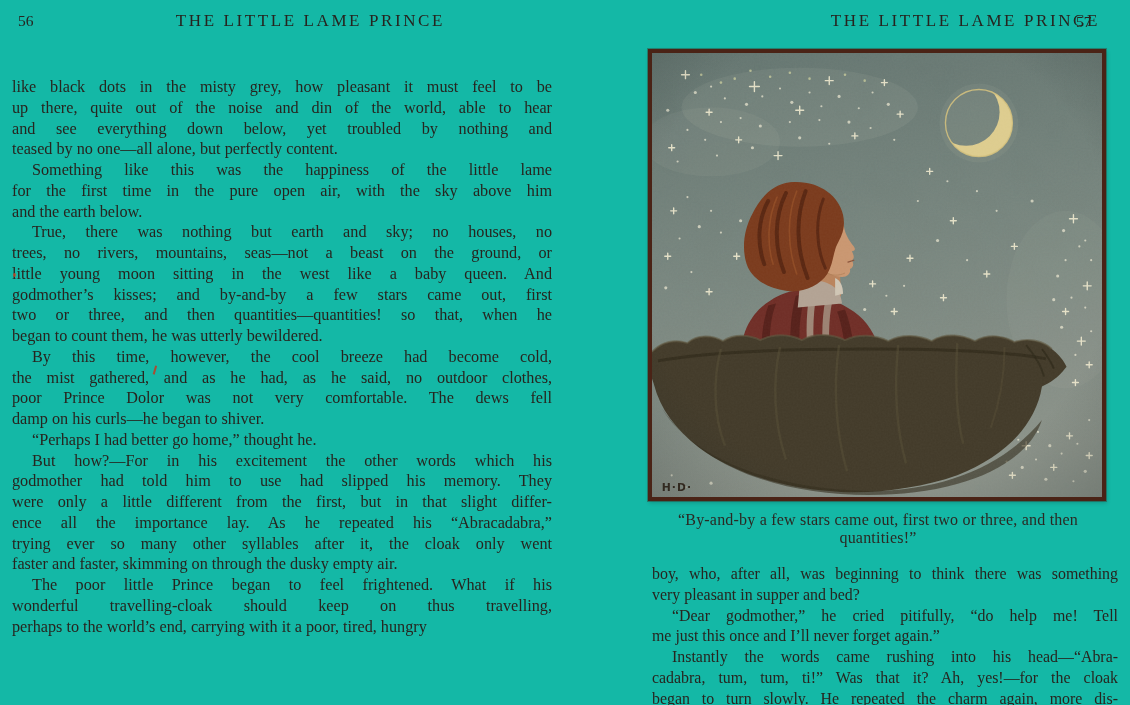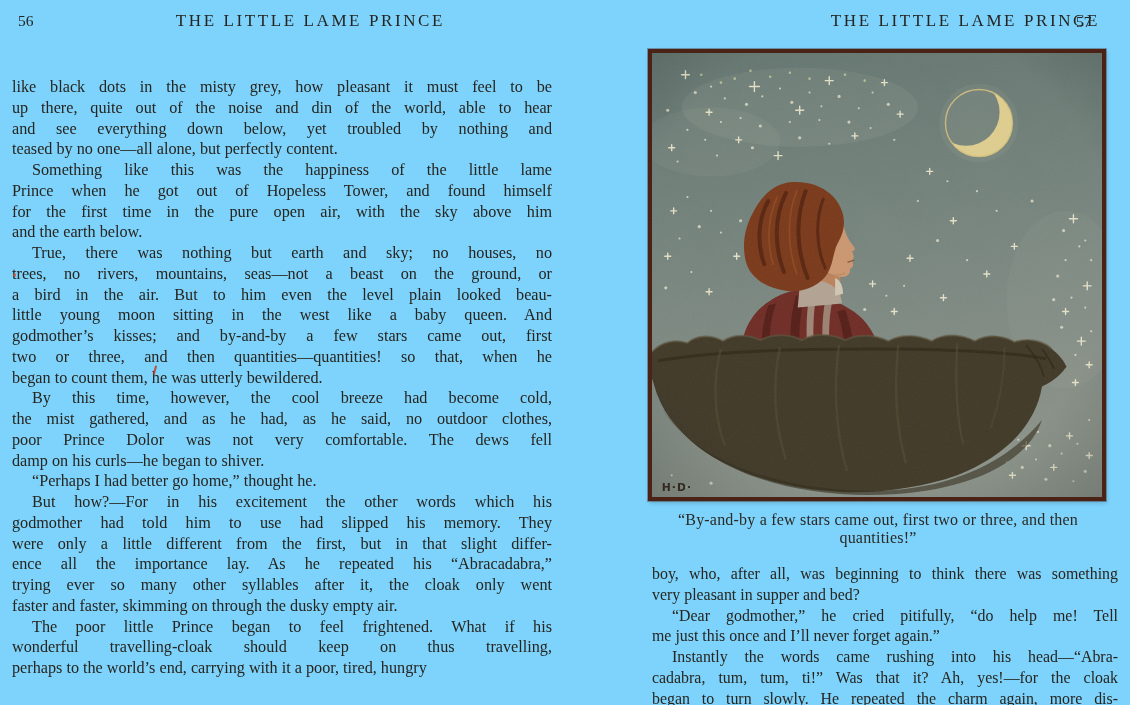--- a/index.html
+++ b/index.html
@@ -1,17 +1,17 @@
 <!DOCTYPE html>
 <html><head>
 <meta charset="utf-8">
 <style>
   html,body{margin:0;padding:0;}
   body{width:1130px;height:705px;font-family:"Liberation Serif","DejaVu Serif",serif;}
-  #canvas{position:relative;width:1130px;height:705px;background:#7dd3fc;overflow:hidden;}
+  #canvas{position:relative;width:1130px;height:705px;background:#14b8a6;overflow:hidden;}
 
   .pgnum{position:absolute;font-size:15.5px;color:#26241f;}
   #num-left{left:18px;top:12px;}
   #num-right{left:1076px;top:13px;width:44px;text-align:left;}
 
   .ptitle{position:absolute;top:11px;font-size:17px;letter-spacing:2.6px;color:#26241f;text-align:right;white-space:nowrap;}
   #title-left{left:45px;width:400px;}
   #title-right{left:700px;width:400px;}
 
   .body-text{position:absolute;color:#27251f;margin-top:28px;}
@@ -43,28 +43,26 @@
   <div class="ptitle" id="title-left">THE LITTLE LAME PRINCE</div>
   <div class="body-text" id="left-body">
       <div>
         <div class="line">like black dots in the misty grey, how pleasant it must feel to be</div>
         <div class="line">up there, quite out of the noise and din of the world, able to hear</div>
         <div class="line">and see everything down below, yet troubled by nothing and</div>
         <div class="line last">teased by no one—all alone, but perfectly content.</div>
       </div>
       <div>
         <div class="line ind">Something like this was the happiness of the little lame</div>
-        <div class="line">Prince when he got out of Hopeless Tower, and found himself</div>
         <div class="line">for the first time in the pure open air, with the sky above him</div>
         <div class="line last">and the earth below.</div>
       </div>
       <div>
         <div class="line ind">True, there was nothing but earth and sky; no houses, no</div>
         <div class="line">trees, no rivers, mountains, seas—not a beast on the ground, or</div>
-        <div class="line">a bird in the air.  But to him even the level plain looked beau-</div>
         <div class="line">little young moon sitting in the west like a baby queen.  And</div>
         <div class="line">godmother’s kisses; and by-and-by a few stars came out, first</div>
         <div class="line">two or three, and then quantities—quantities! so that, when he</div>
         <div class="line last">began to count them, he was utterly bewildered.</div>
       </div>
       <div>
         <div class="line ind">By this time, however, the cool breeze had become cold,</div>
         <div class="line">the mist gathered, and as he had, as he said, no outdoor clothes,</div>
         <div class="line">poor Prince Dolor was not very comfortable.  The dews fell</div>
         <div class="line last">damp on his curls—he began to shiver.</div>

